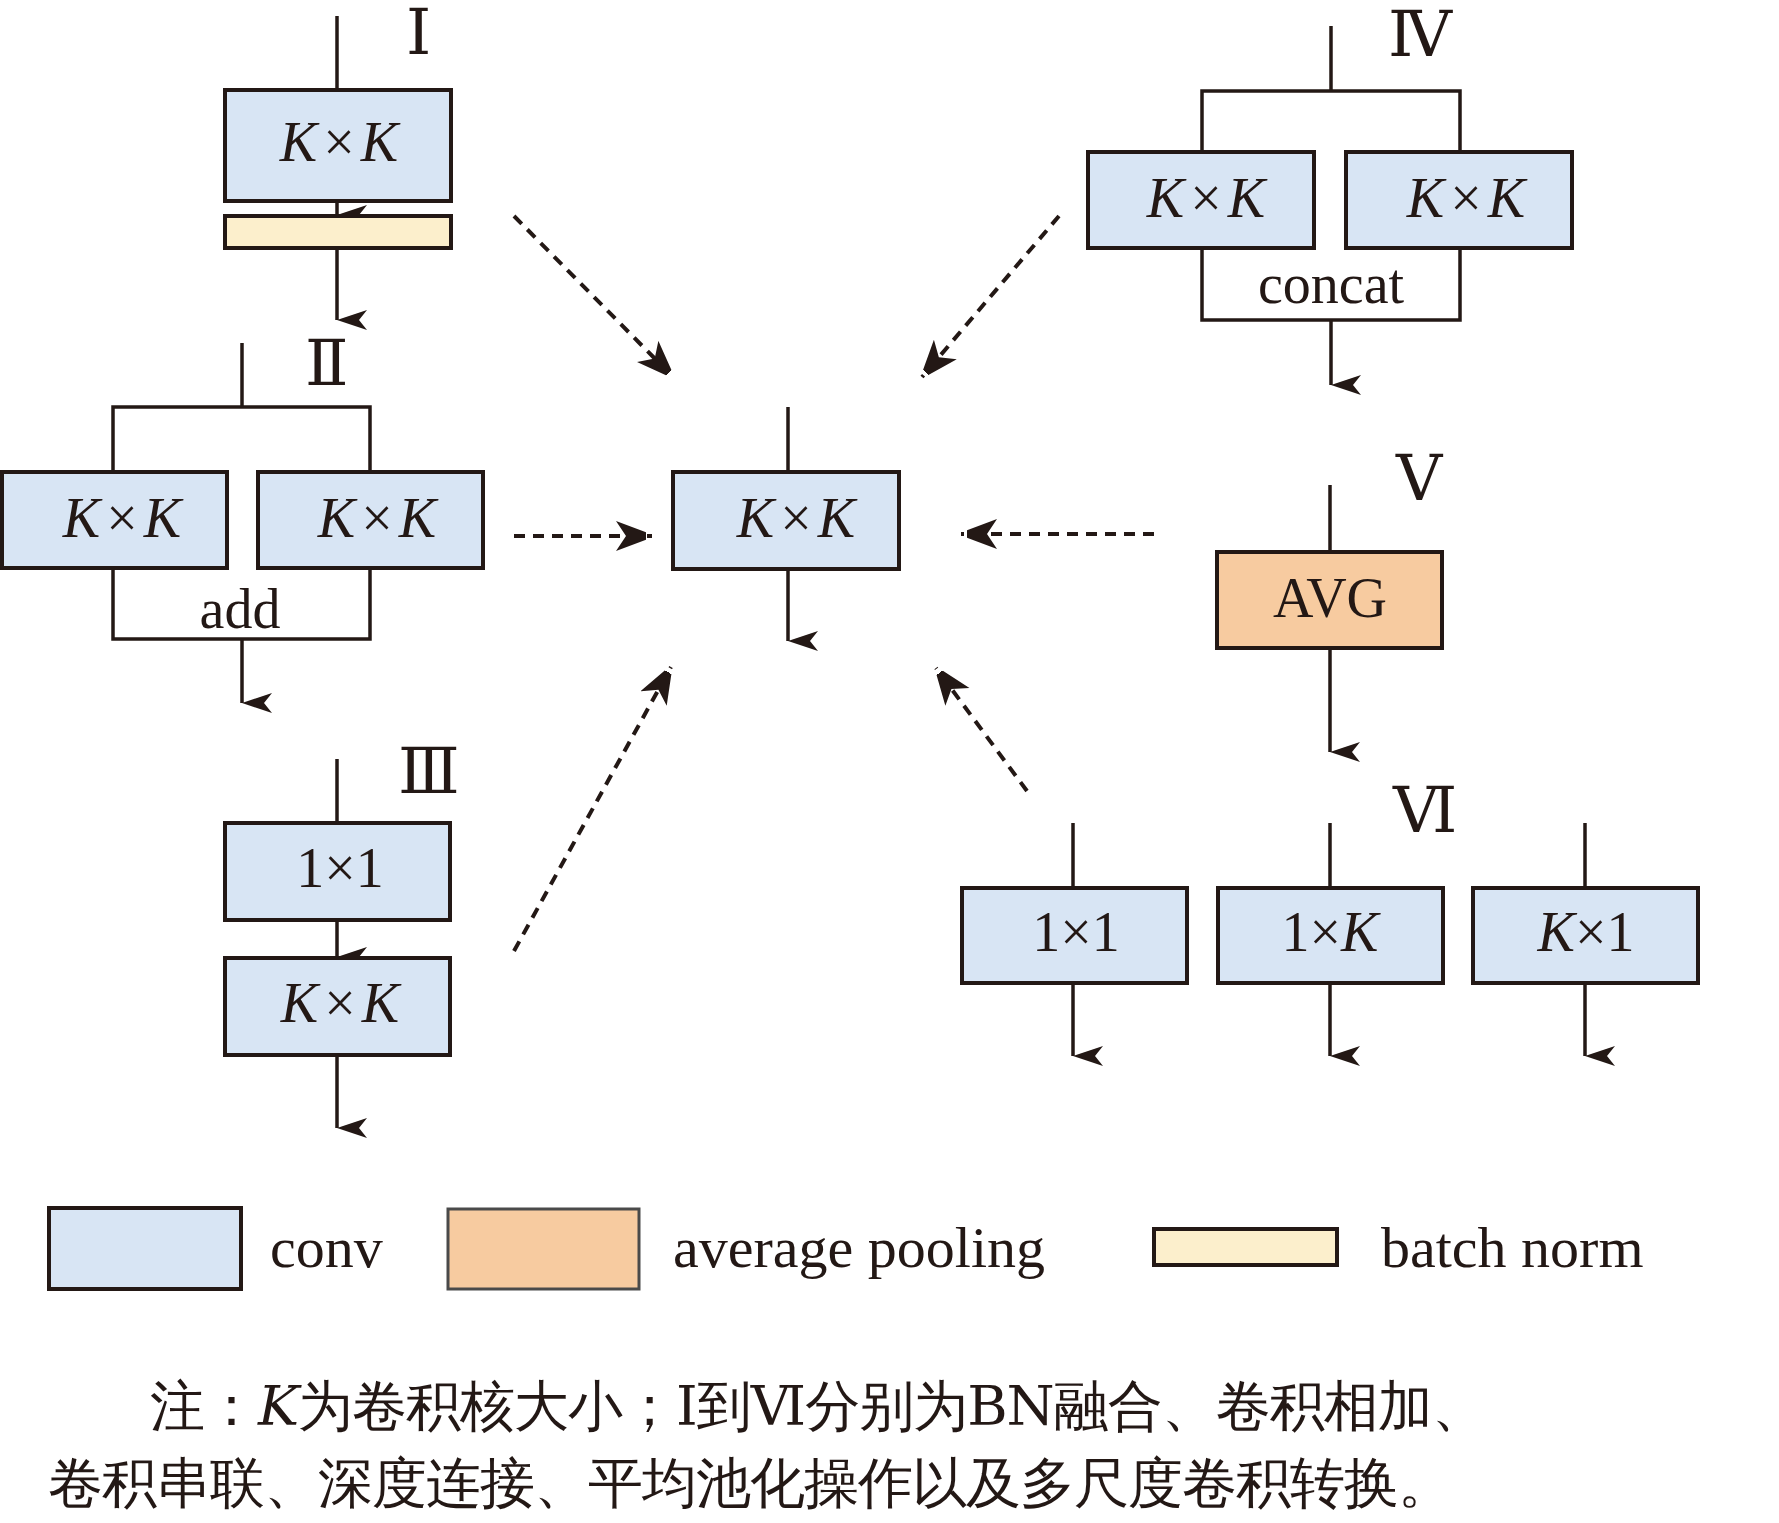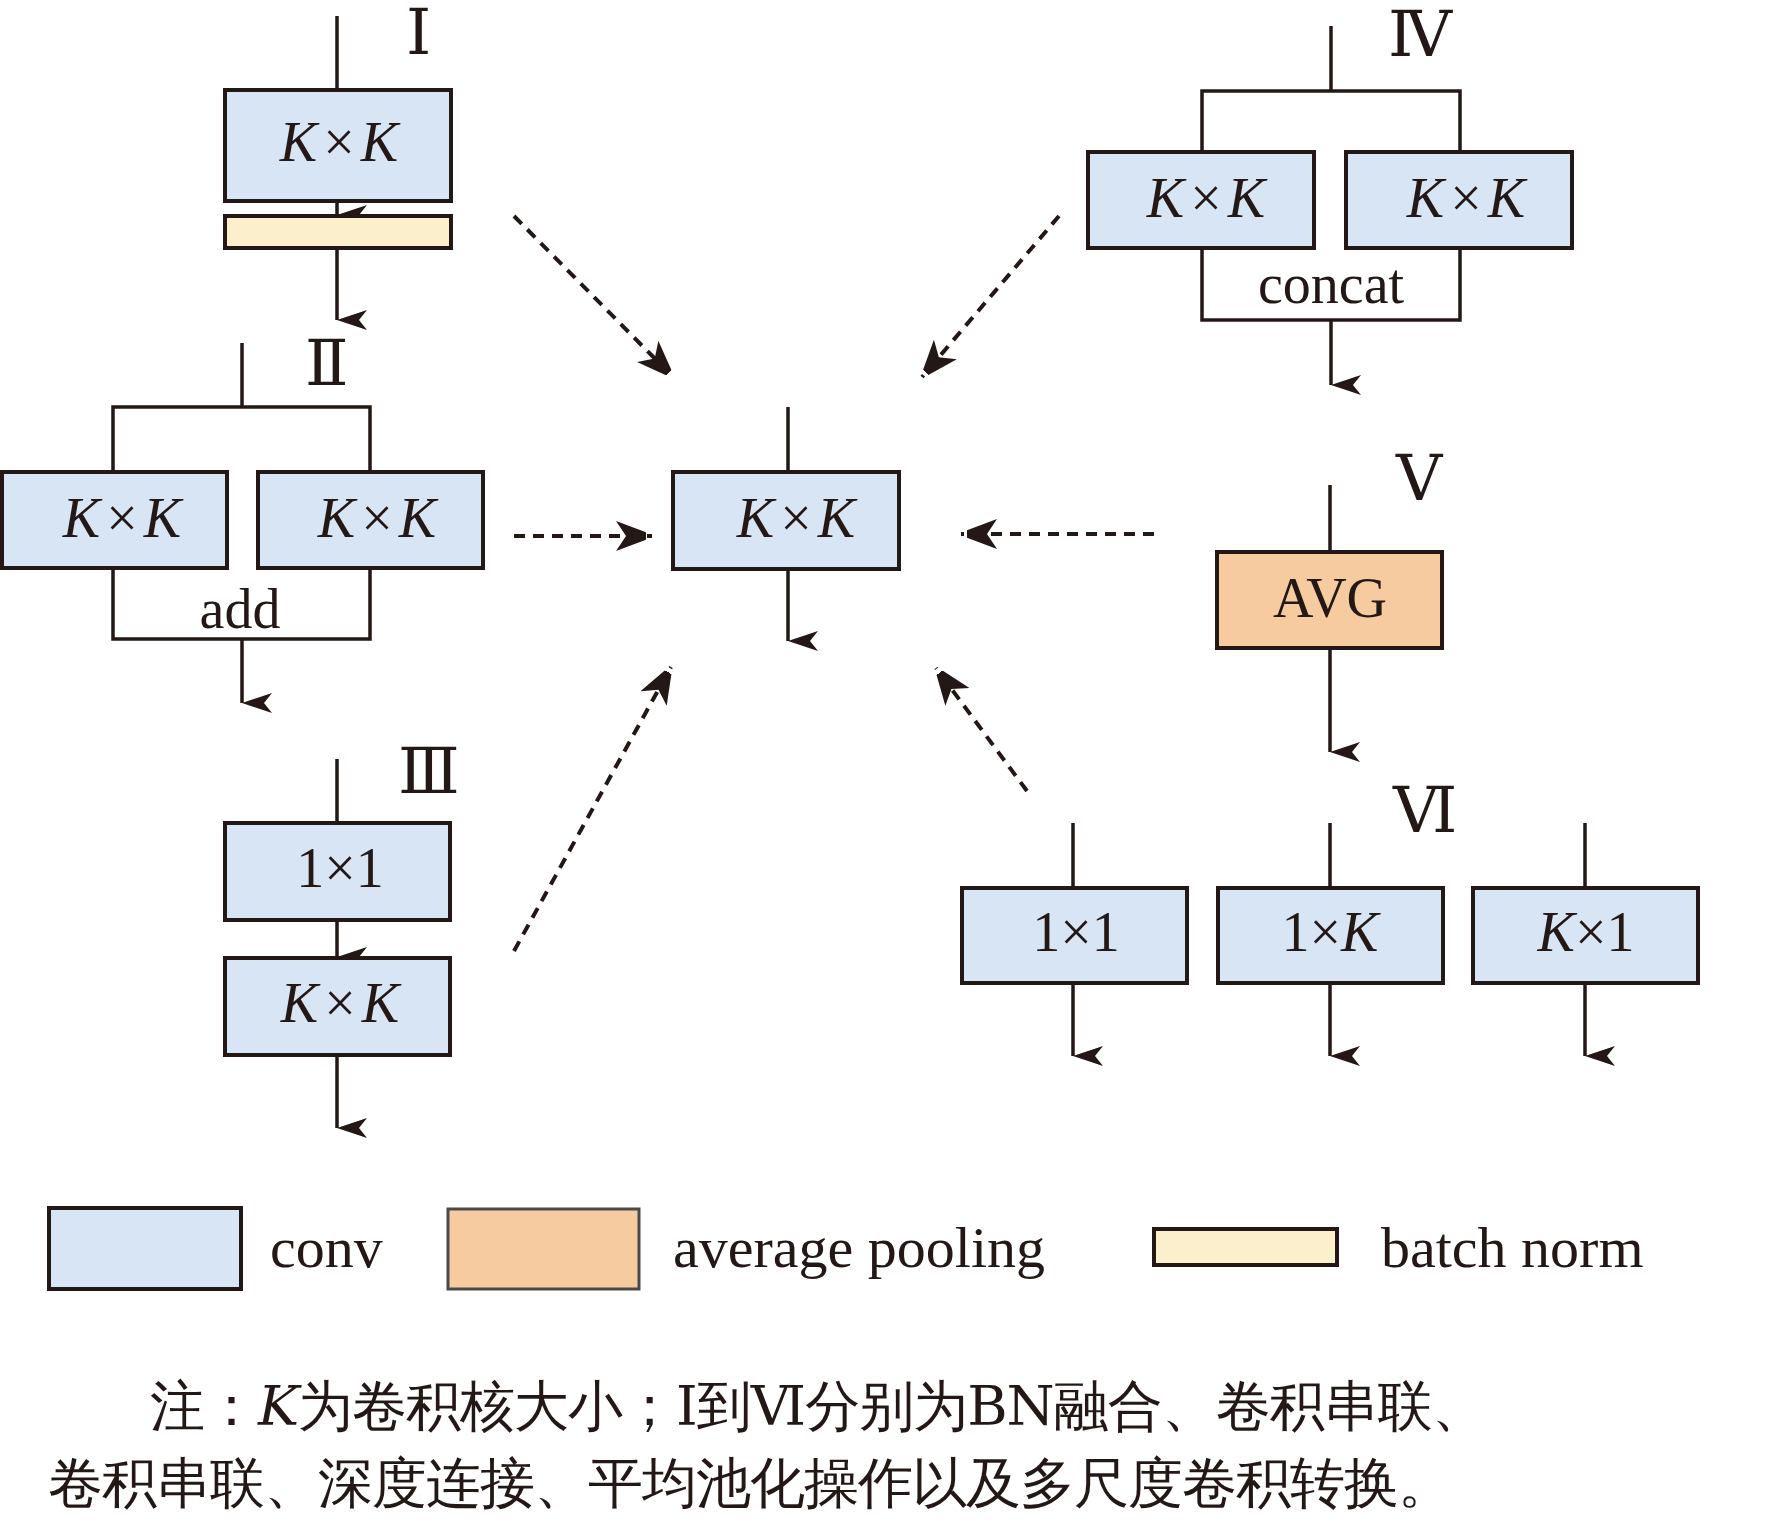--- a/index.html
+++ b/index.html
@@ -131,14 +131,14 @@
   <g>
     <rect class="leg-conv" x="49" y="1208" width="192" height="81"></rect>
     <text class="leg-text" x="270" y="1267">conv</text>
     <rect class="leg-pool" x="448" y="1209" width="191" height="80"></rect>
     <text class="leg-text" x="673" y="1267">average pooling</text>
     <rect class="leg-bn" x="1154" y="1229" width="183" height="36"></rect>
     <text class="leg-text" x="1381" y="1267">batch norm</text>
   </g>
 </svg>
 
-<div class="note" id="note1"><span>注：</span><span class="k">K</span><span>为卷积核大小；Ⅰ到Ⅵ分别为BN融合、卷积串联、</span></div>
+<div class="note" id="note1"><span>注：</span><span class="k">K</span><span>为卷积核大小；Ⅰ到Ⅵ分别为BN融合、卷积相加、</span></div>
 <div class="note" id="note2">卷积串联、深度连接、平均池化操作以及多尺度卷积转换。</div>
 
 </body></html>

